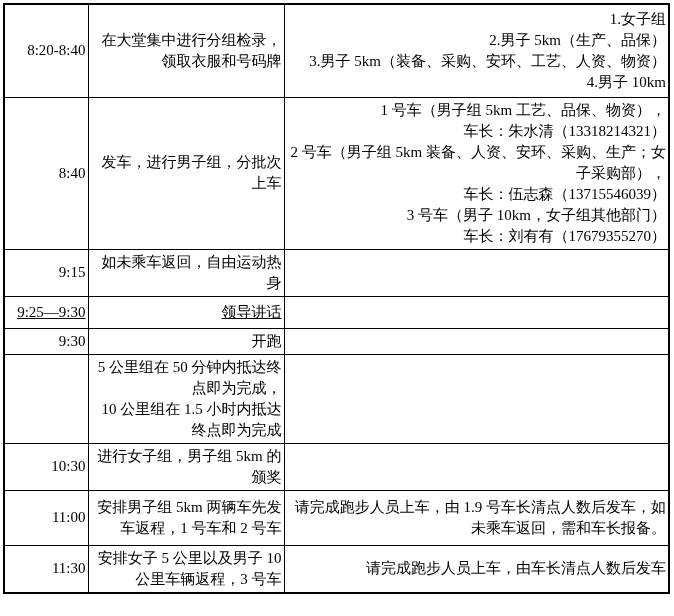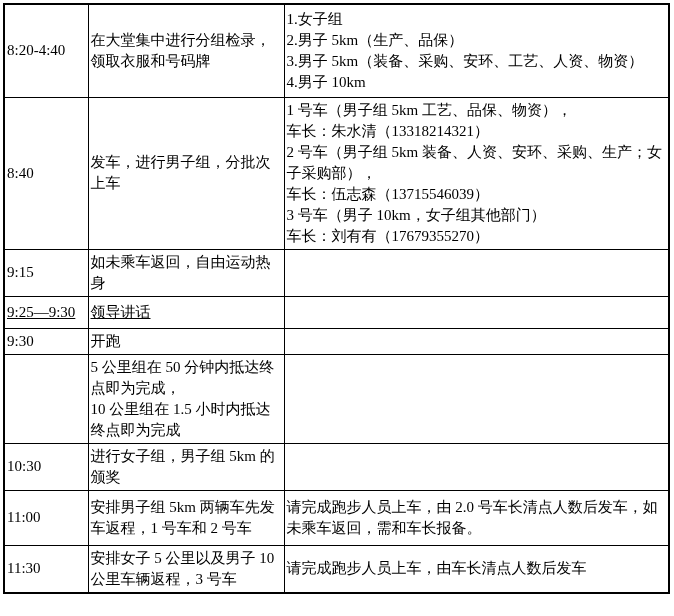--- a/index.html
+++ b/index.html
@@ -21,21 +21,21 @@
   table.schedule {
     border-collapse: collapse;
     table-layout: fixed;
     width: 665px;
     border: 2px solid #000000;
   }
   table.schedule td {
     border: 1px solid #000000;
     font-size: 15px;
     line-height: 21px;
-    text-align: left;
+    text-align: right;
     vertical-align: middle;
     padding: 2px 2px;
     white-space: pre-line;
     overflow: hidden;
     word-break: break-word;
   }
   col.c-time     { width: 84px;  }
   col.c-activity { width: 196px; }
   col.c-details  { width: 385px; }
   tr.r0 { height: 93px;  }
@@ -54,21 +54,21 @@
 
 <div class="page">
   <table class="schedule">
     <colgroup>
       <col class="c-time">
       <col class="c-activity">
       <col class="c-details">
     </colgroup>
     <tbody>
       <tr class="r0">
-        <td>8:20-4:40</td>
+        <td>8:20-8:40</td>
         <td>在大堂集中进行分组检录，领取衣服和号码牌</td>
         <td>1.女子组
 2.男子 5km（生产、品保）
 3.男子 5km（装备、采购、安环、工艺、人资、物资）
 4.男子 10km</td>
       </tr>
       <tr class="r1">
         <td>8:40</td>
         <td>发车，进行男子组，分批次上车</td>
         <td>1 号车（男子组 5km 工艺、品保、物资），
@@ -100,21 +100,21 @@
         <td></td>
       </tr>
       <tr class="r6">
         <td>10:30</td>
         <td>进行女子组，男子组 5km 的颁奖</td>
         <td></td>
       </tr>
       <tr class="r7">
         <td>11:00</td>
         <td>安排男子组 5km 两辆车先发车返程，1 号车和 2 号车</td>
-        <td>请完成跑步人员上车，由 2.0 号车长清点人数后发车，如未乘车返回，需和车长报备。</td>
+        <td>请完成跑步人员上车，由 1.9 号车长清点人数后发车，如未乘车返回，需和车长报备。</td>
       </tr>
       <tr class="r9">
         <td>11:30</td>
         <td>安排女子 5 公里以及男子 10 公里车辆返程，3 号车</td>
         <td>请完成跑步人员上车，由车长清点人数后发车</td>
       </tr>
     </tbody>
   </table>
 </div>
 

